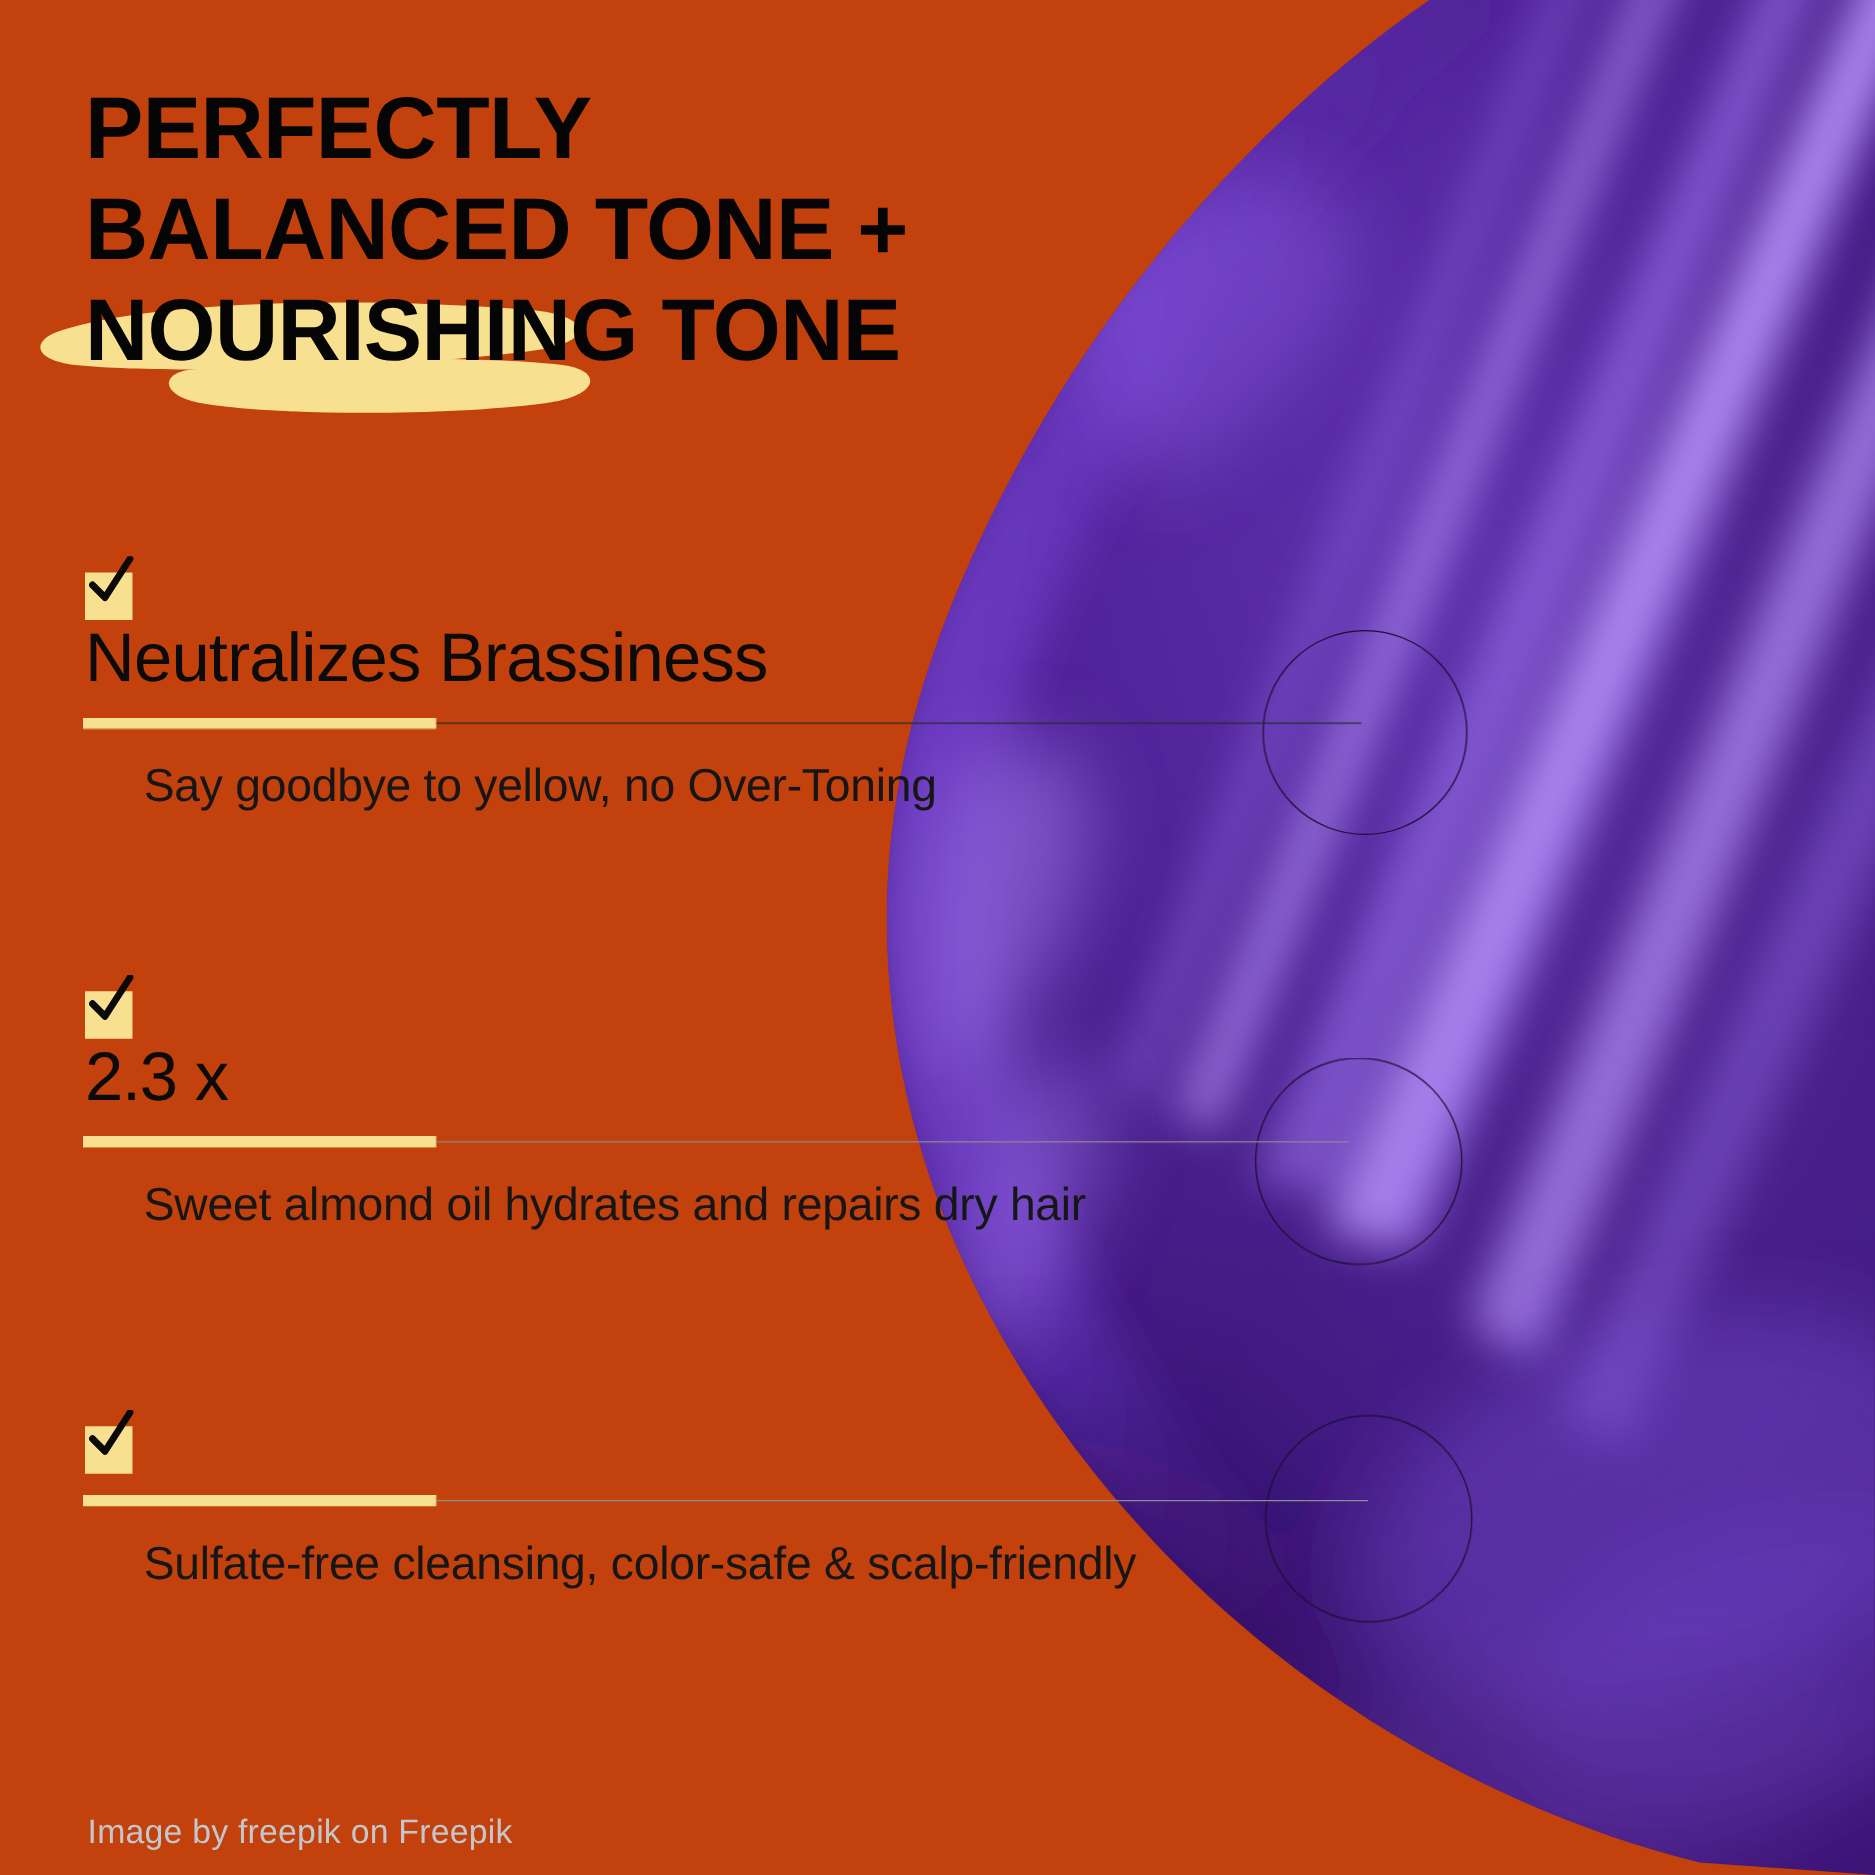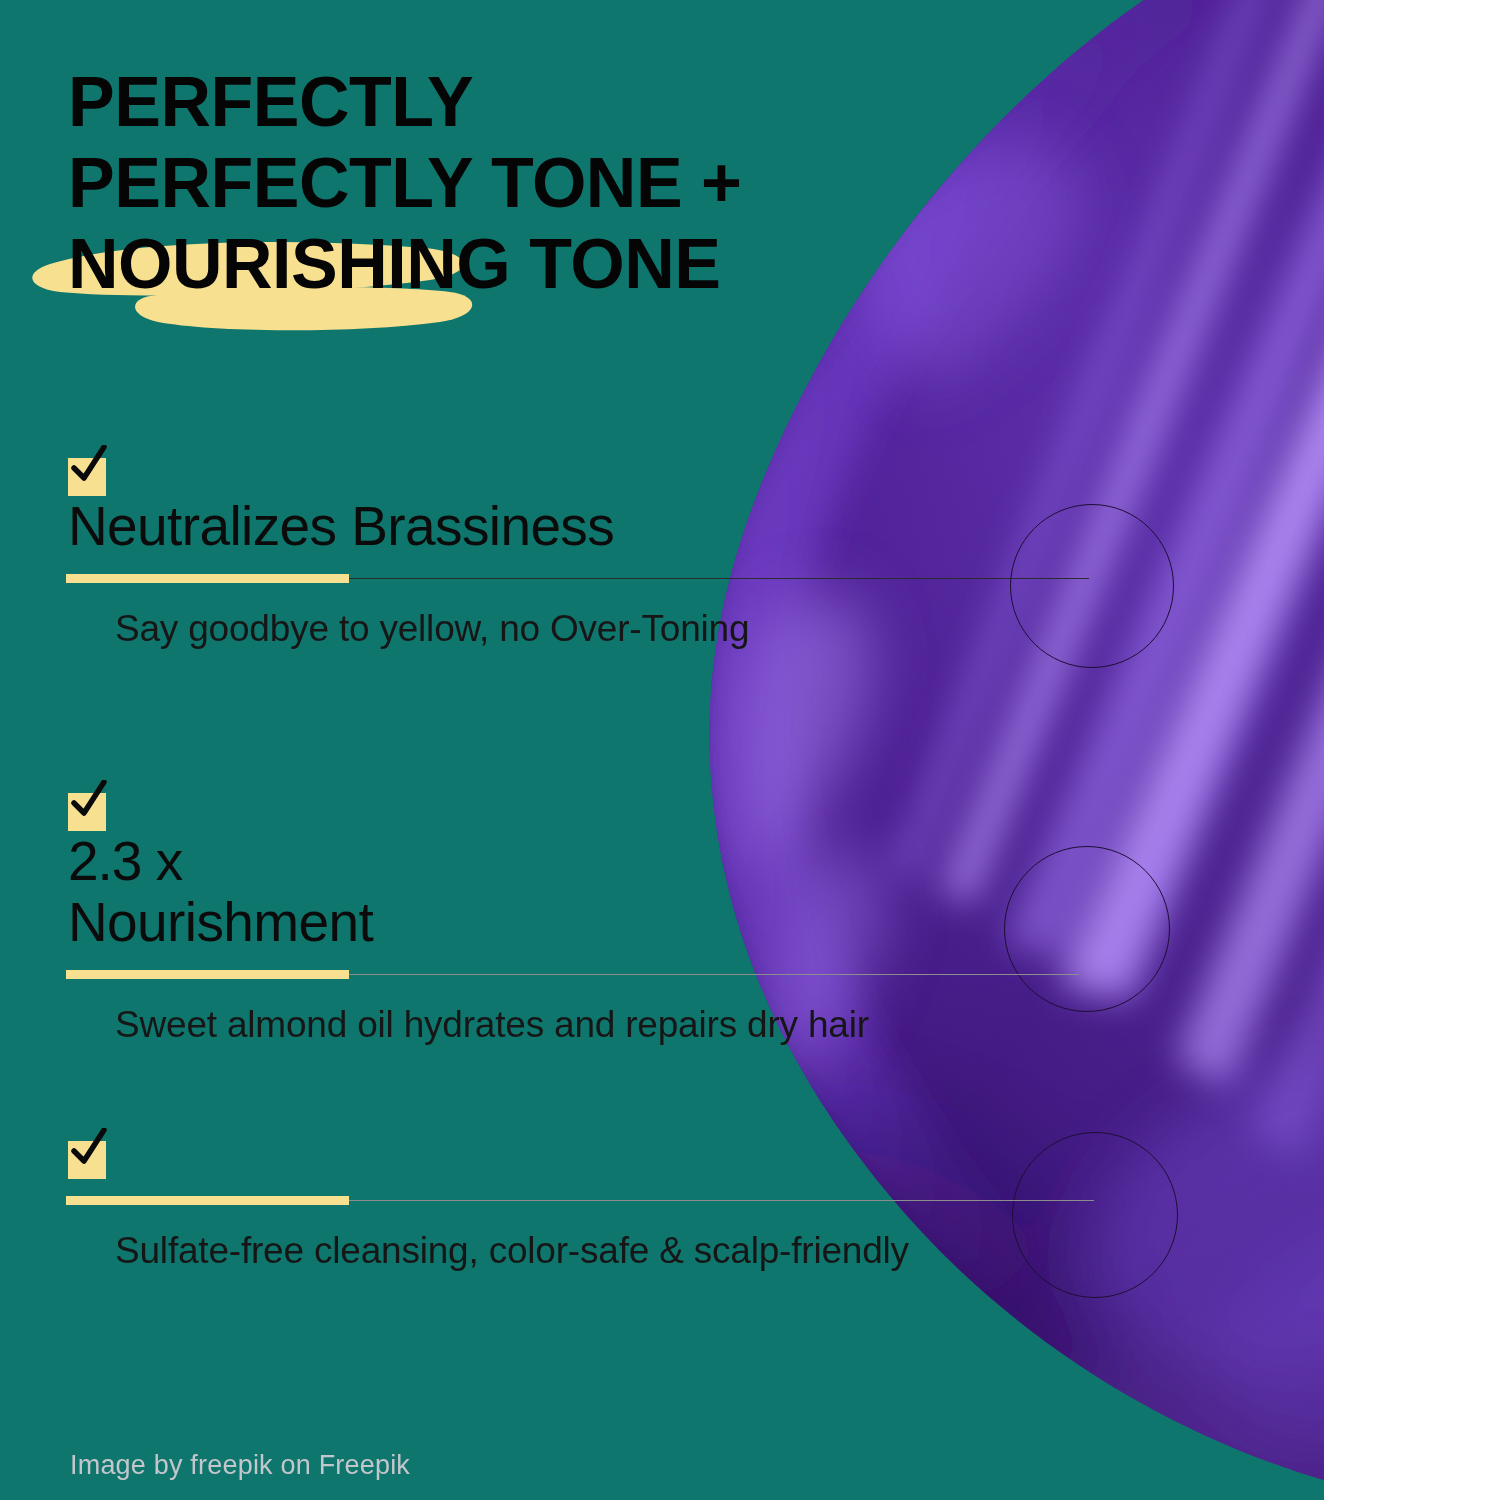--- a/index.html
+++ b/index.html
@@ -2,23 +2,23 @@
 <html><head>
 <meta charset="utf-8">
 <style>
   html, body {
     margin: 0;
     padding: 0;
     background: #ffffff;
   }
   #canvas {
     position: relative;
-    width: 1324px;
+    width: 1500px;
     height: 1500px;
-    background: #0f766e;
+    background: #c2410c;
     overflow: hidden;
     font-family: "Liberation Sans", sans-serif;
     -webkit-font-smoothing: antialiased;
   }
 
   
   #blob-layer {
     position: absolute;
     inset: 0;
     z-index: 1;
@@ -266,21 +266,21 @@
         </g>
       </g>
     </svg>
   </div>
 
   <div id="headline">
     <div class="hl-line">
       <span class="hl-text">PERFECTLY</span>
     </div>
     <div class="hl-line">
-      <span class="hl-text">PERFECTLY TONE +</span>
+      <span class="hl-text">BALANCED TONE +</span>
     </div>
     <div class="hl-line">
       <span id="hl-brush">
         <svg width="455" height="100" viewBox="0 0 455 100" xmlns="http://www.w3.org/2000/svg">
           <path d="M 20,30 C 90,8 250,2 395,14 C 440,18 450,38 400,46
                    C 300,60 110,66 30,58 C -4,54 -6,38 20,30 Z" fill="#f7e08f"></path>
           <path d="M 120,62 C 200,52 350,50 420,58 C 452,62 450,82 410,88
                    C 320,100 180,98 128,88 C 100,82 98,66 120,62 Z" fill="#f7e08f"></path>
         </svg>
       </span>
@@ -310,21 +310,20 @@
     <div class="feature-head">
       <span class="check-box">
         <span class="check-mark">
           <svg width="36" height="40" viewBox="0 0 36 40" xmlns="http://www.w3.org/2000/svg">
             <path d="M 3,23 L 13,33 L 33,2" stroke="#0a0a0a" stroke-width="5.5" fill="none" stroke-linecap="round" stroke-linejoin="round"></path>
           </svg>
         </span>
       </span>
       <span class="feature-title">
         <span class="strong">2.3 x</span><br>
-        <span>Nourishment</span>
       </span>
     </div>
     <div class="divider">
       <span class="divider-yellow"></span>
       <span class="divider-rule"></span>
     </div>
     <div class="feature-desc">Sweet almond oil hydrates and repairs dry hair</div>
   </div>
 
   <div class="feature" id="feature-2">

